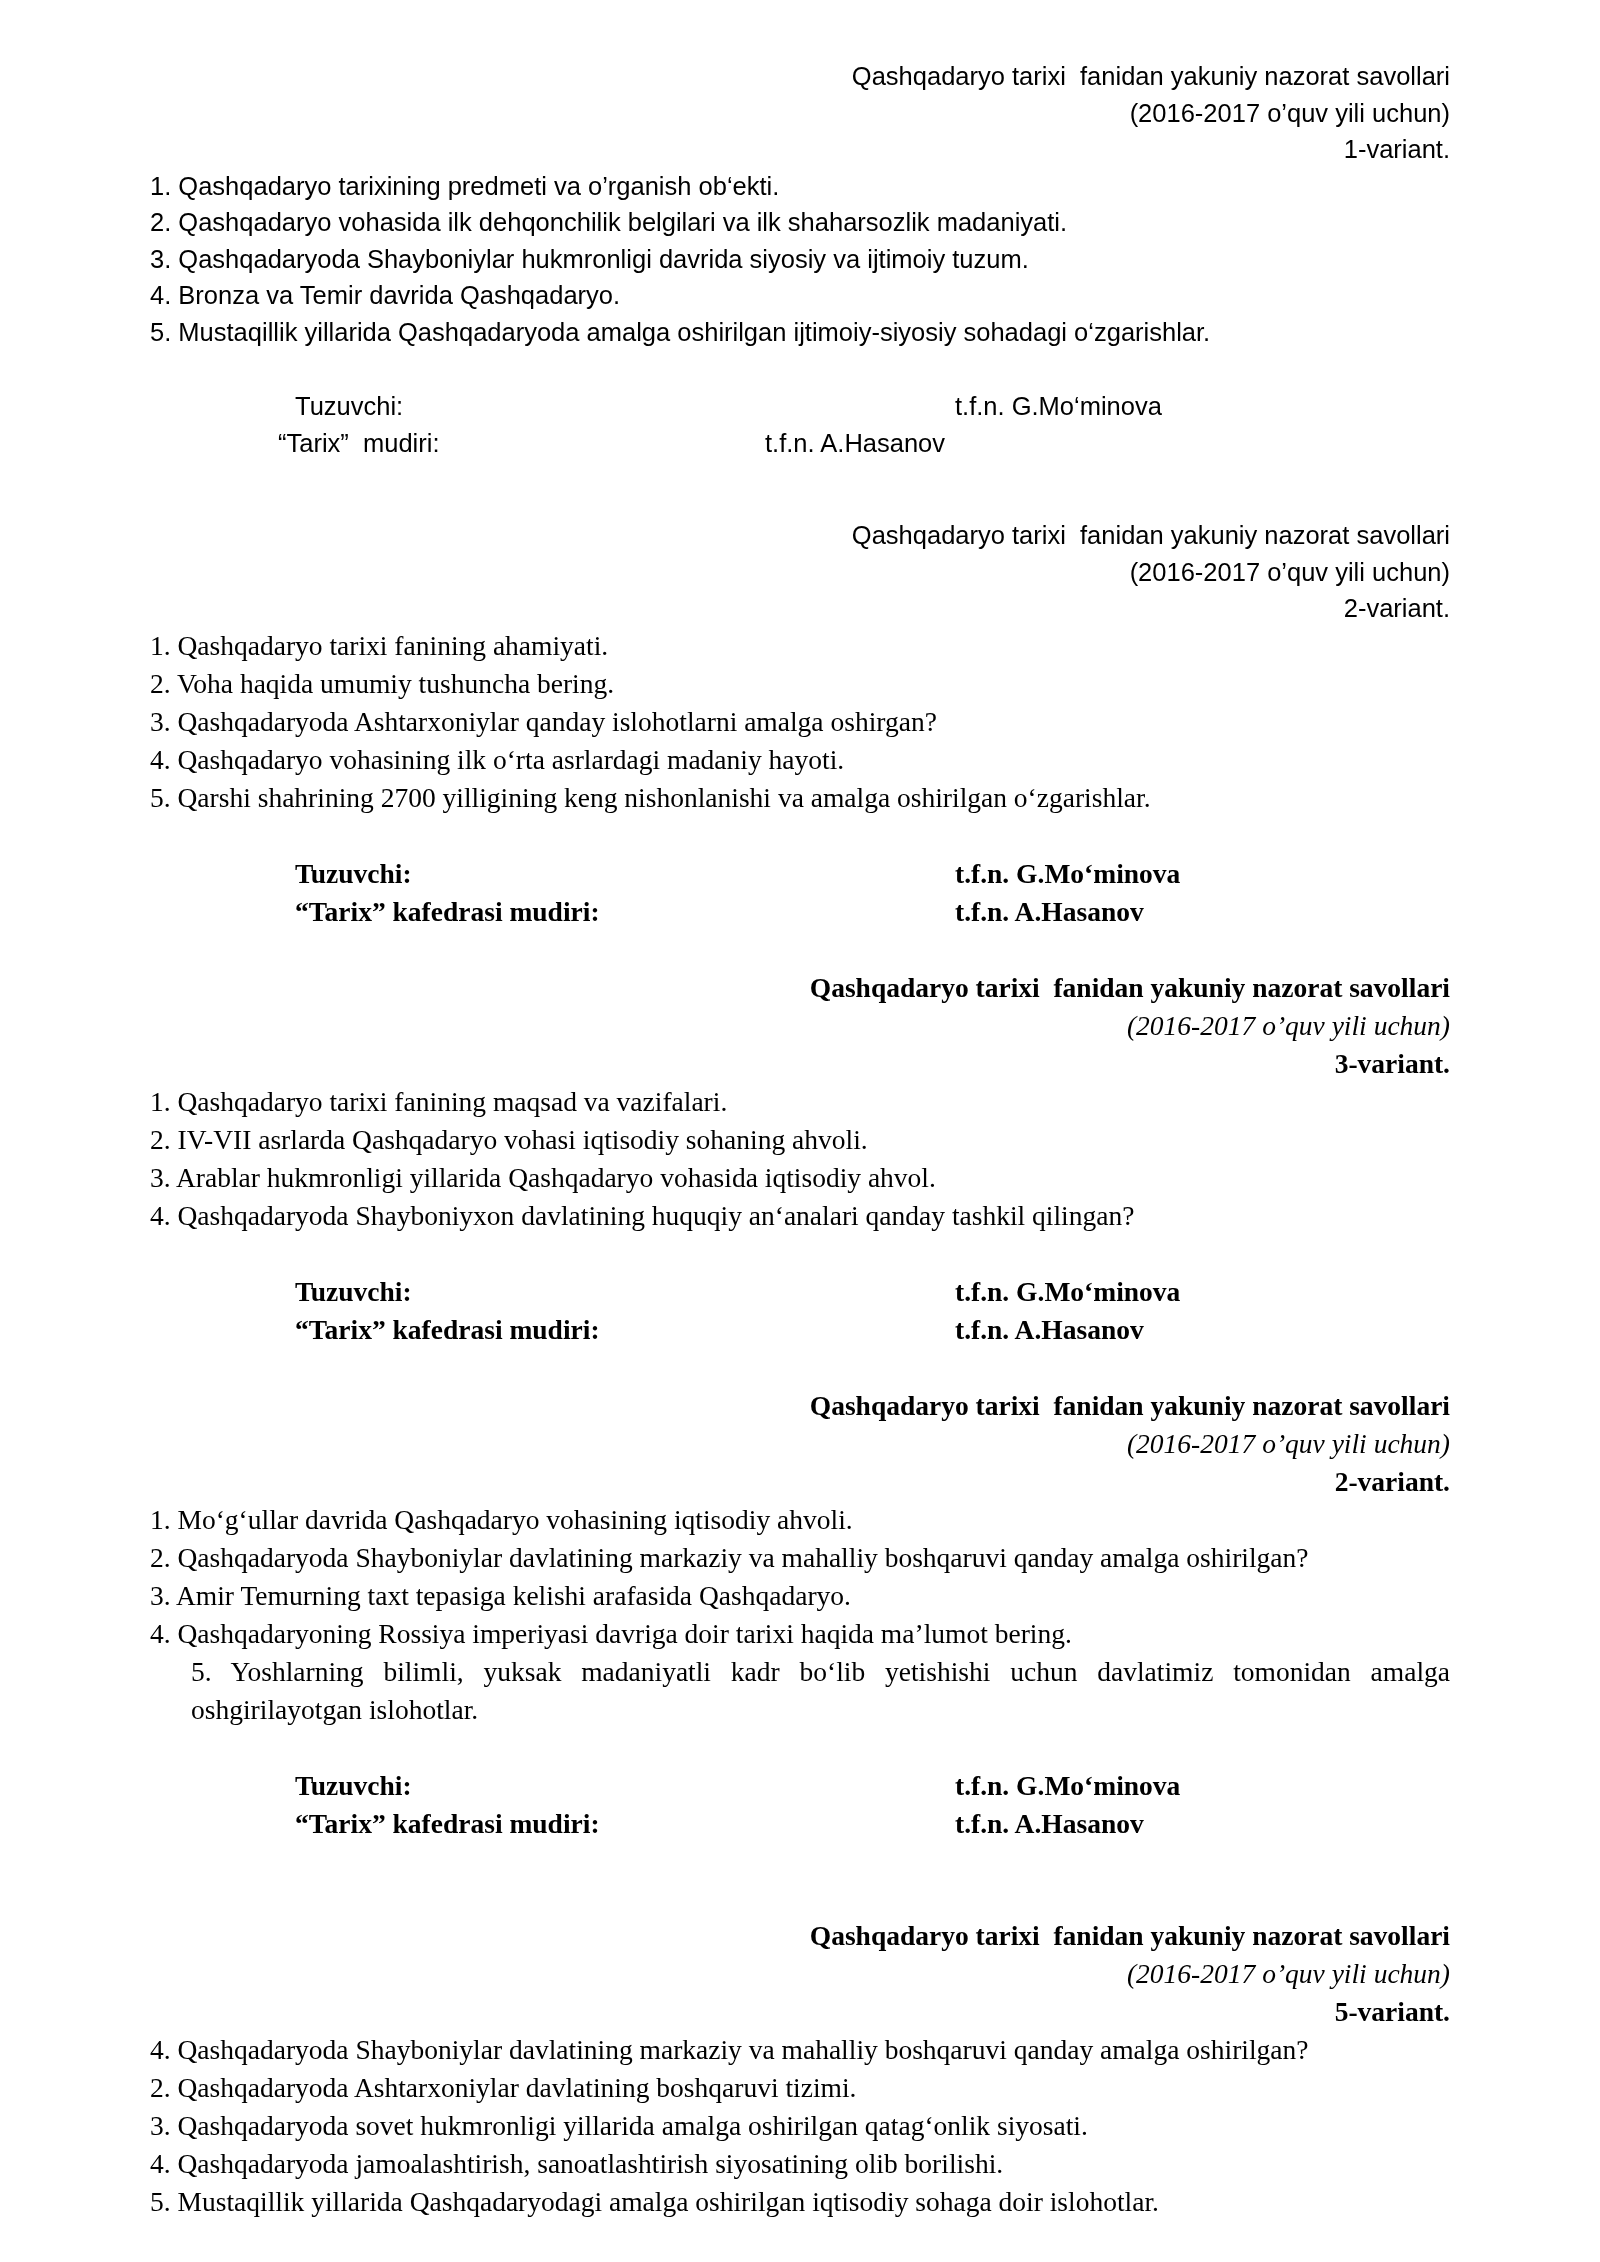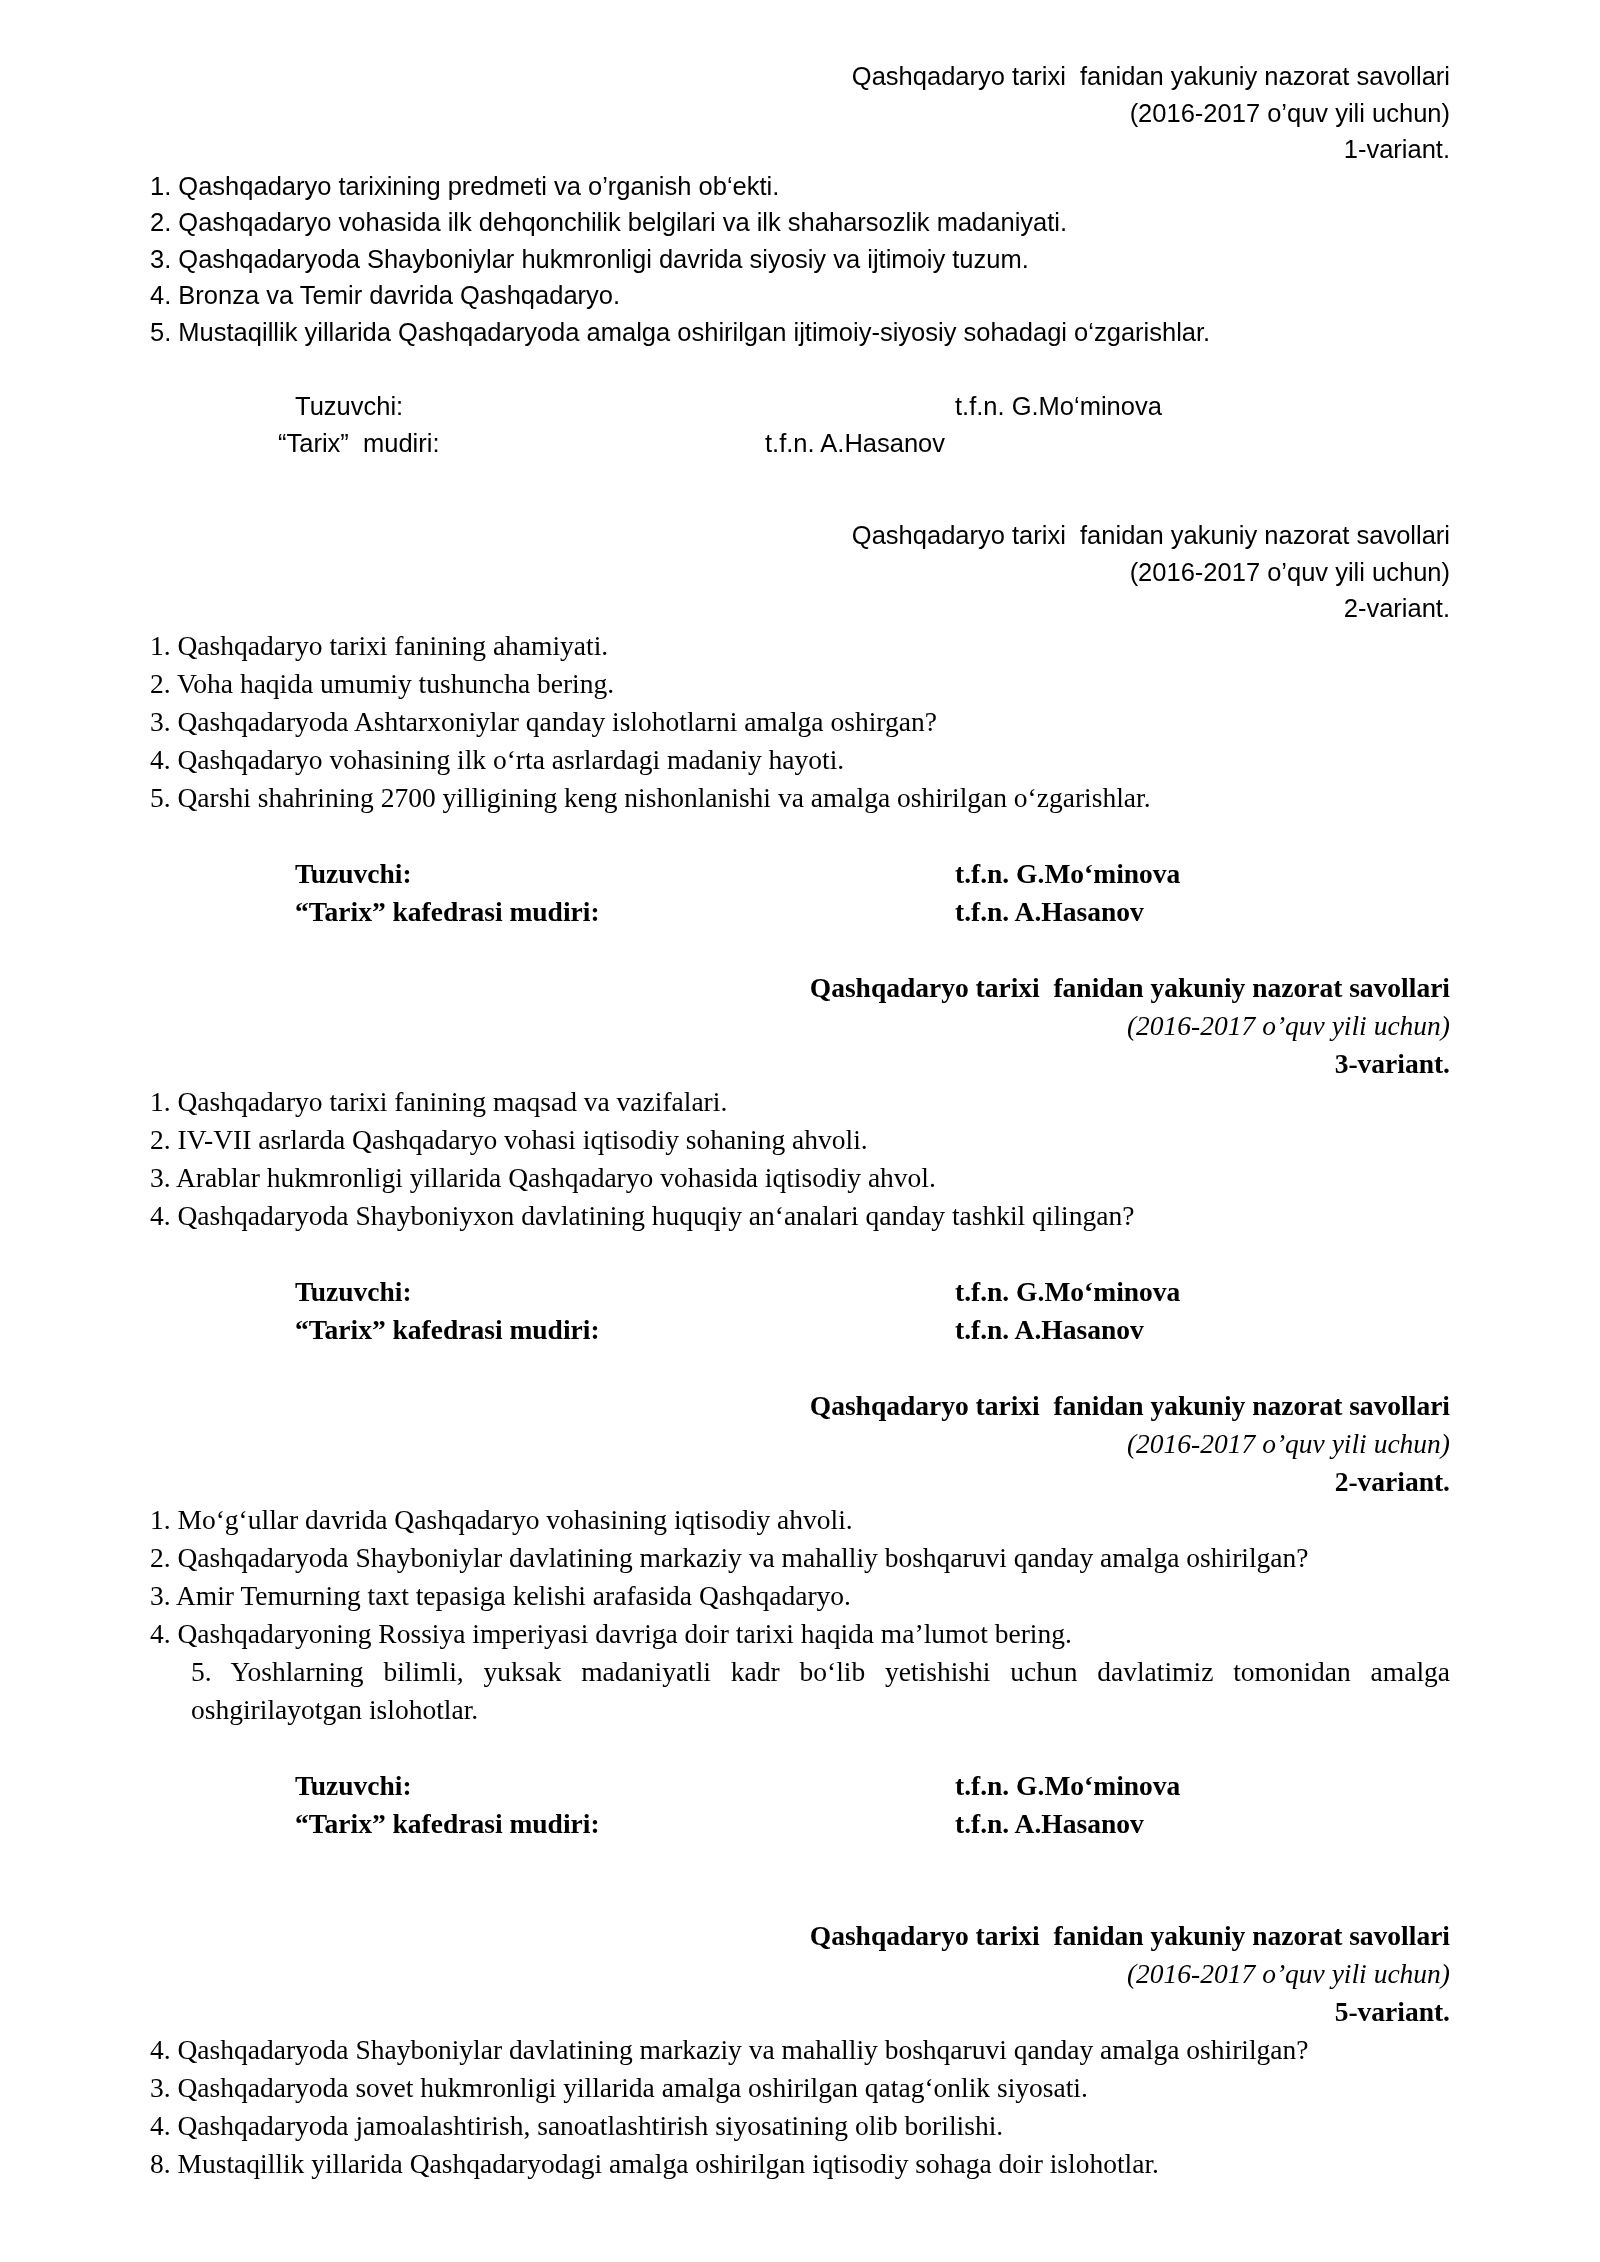--- a/index.html
+++ b/index.html
@@ -201,21 +201,22 @@
   <div class="gap-xl"></div>
 
   <section>
     <div class="heading-block serif">
       <div class="line bold">Qashqadaryo tarixi  fanidan yakuniy nazorat savollari</div>
       <div class="line italic">(2016-2017 o’quv yili uchun)</div>
       <div class="line bold">5-variant.</div>
     </div>
     <ul class="qlist serif">
       <li>4. Qashqadaryoda Shayboniylar davlatining markaziy va mahalliy boshqaruvi qanday amalga oshirilgan?</li>
+      <li>2. Qashqadaryoda Ashtarxoniylar davlatining boshqaruvi tizimi.</li>
       <li>3. Qashqadaryoda sovet hukmronligi yillarida amalga oshirilgan qatag‘onlik siyosati.</li>
       <li>4. Qashqadaryoda jamoalashtirish, sanoatlashtirish siyosatining olib borilishi.</li>
-      <li>8. Mustaqillik yillarida Qashqadaryodagi amalga oshirilgan iqtisodiy sohaga doir islohotlar.</li>
+      <li>5. Mustaqillik yillarida Qashqadaryodagi amalga oshirilgan iqtisodiy sohaga doir islohotlar.</li>
     </ul>
     <div class="gap-md"></div>
 
   </section>
 
 </div>
 
 </body></html>

